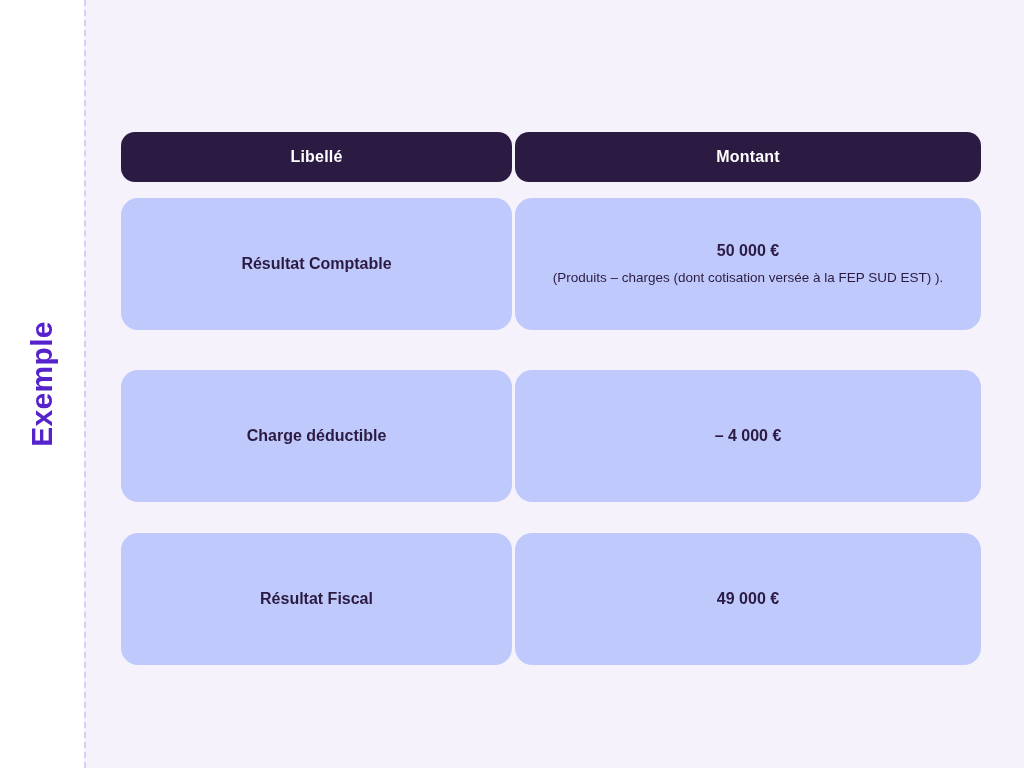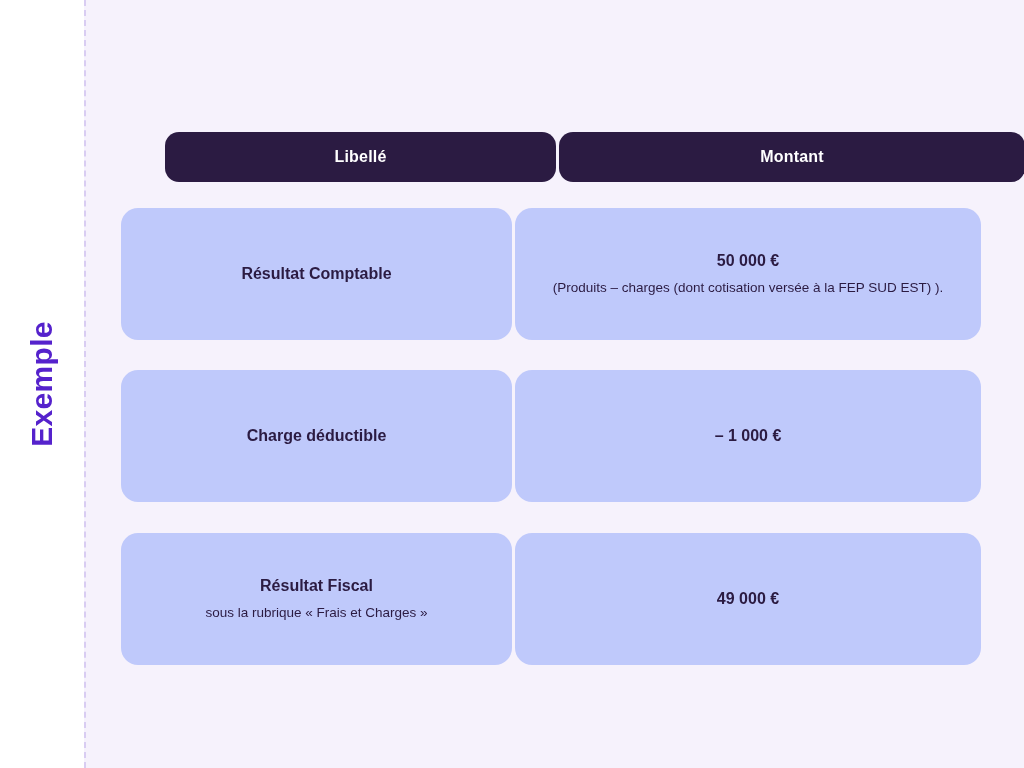--- a/index.html
+++ b/index.html
@@ -73,22 +73,22 @@
     height: 534px;
   }
 
   .row {
     position: absolute;
     left: 0;
     width: 860px;
     display: flex;
     justify-content: space-between;
   }
-  .row.header  { top: 0px;   height: 50px; margin-left: 44px; }
-  .row.body-1  { top: 76px;  height: 132px; }
+  .row.header  { top: 0px;   height: 50px; }
+  .row.body-1  { top: 66px;  height: 132px; }
   .row.body-2  { top: 238px; height: 132px; }
   .row.body-3  { top: 401px; height: 132px; }
 
   .cell {
     box-sizing: border-box;
     display: flex;
     flex-direction: column;
     align-items: center;
     justify-content: center;
     text-align: center;
@@ -166,28 +166,27 @@
         <span class="primary">50 000 €</span>
         <span class="secondary wide">(Produits – charges (dont cotisation versée à la FEP SUD EST) ).</span>
       </div>
     </div>
 
     <div class="row body-2">
       <div class="cell left data">
         <span class="primary">Charge déductible</span>
       </div>
       <div class="cell right data">
-        <span class="primary">– 1 000 €</span>
+        <span class="primary">– 4 000 €</span>
       </div>
     </div>
 
     <div class="row body-3">
       <div class="cell left data">
         <span class="primary">Résultat Fiscal</span>
-        <span class="secondary">sous la rubrique « Frais et Charges »</span>
       </div>
       <div class="cell right data">
         <span class="primary">49 000 €</span>
       </div>
     </div>
 
   </div>
 </div>
 
 </body></html>

